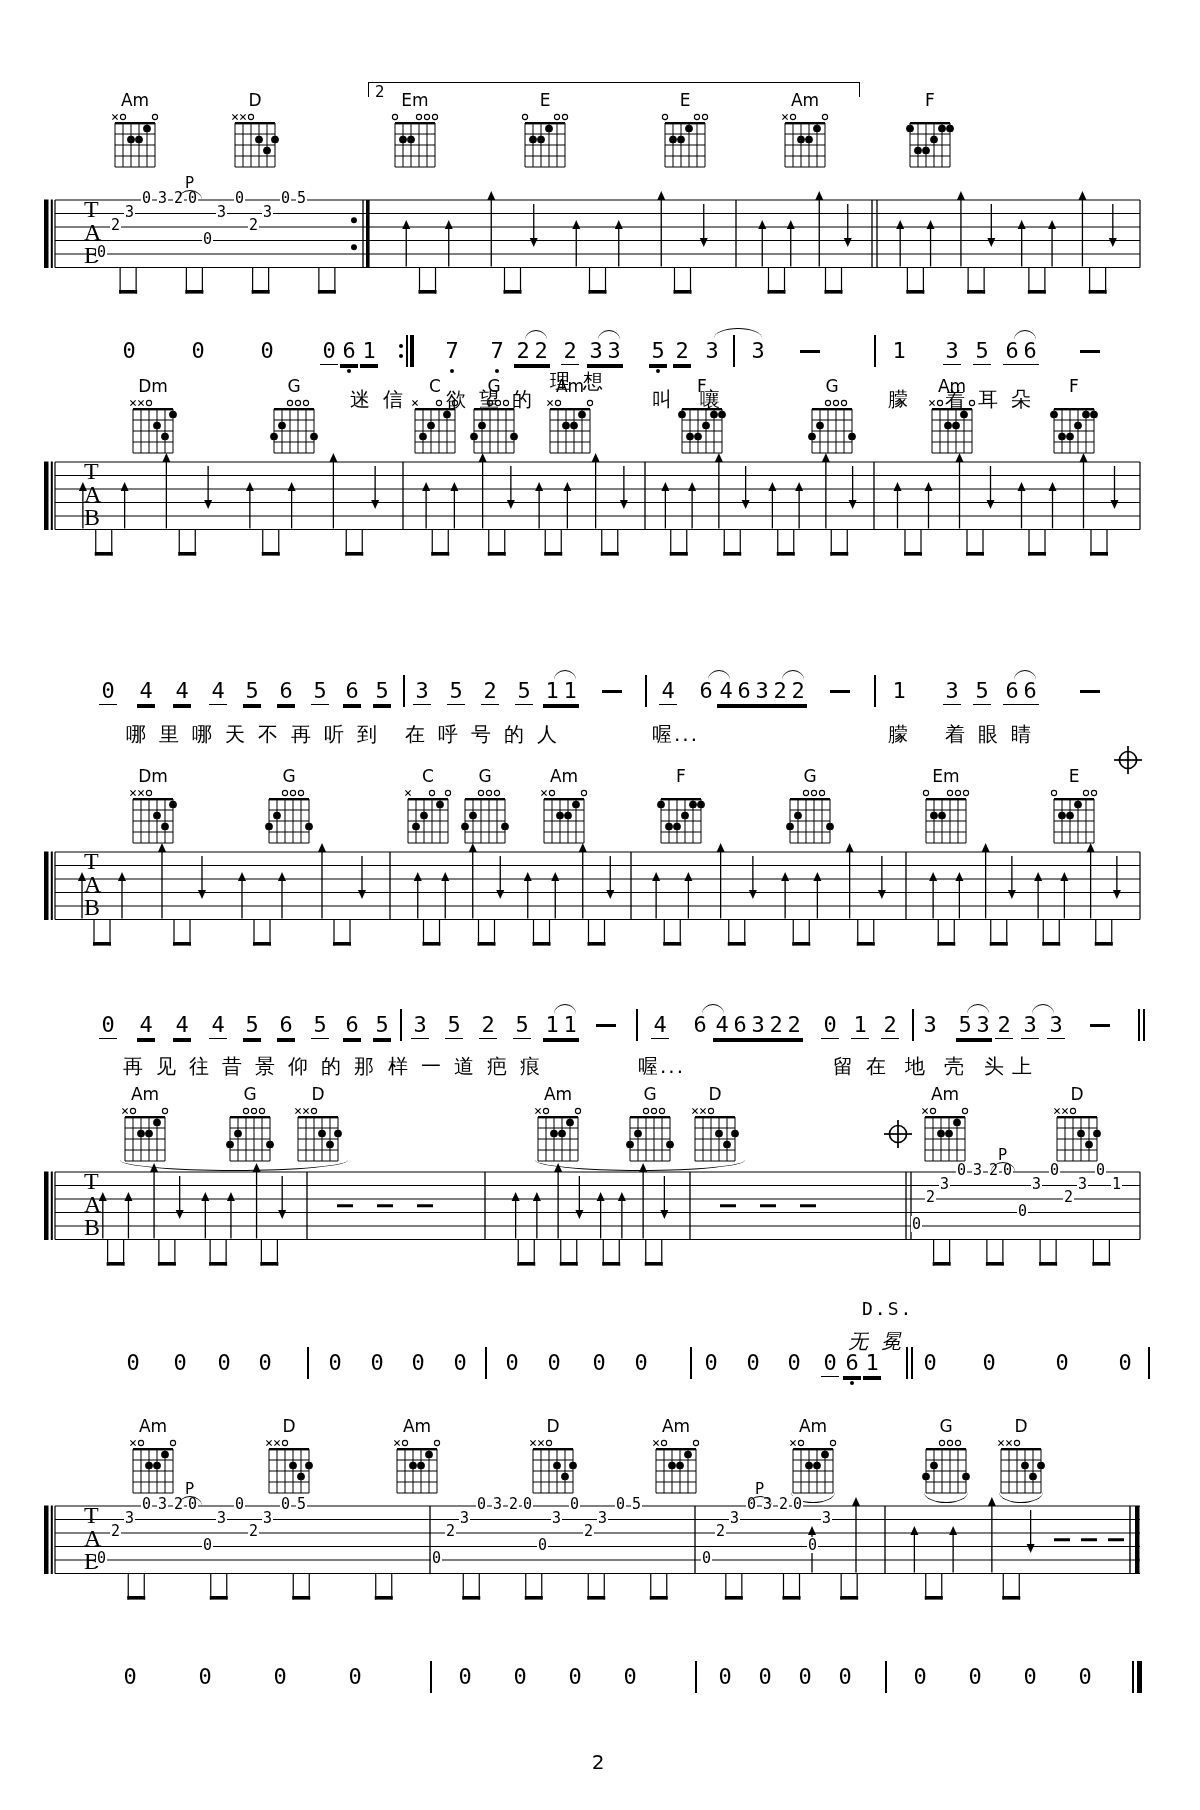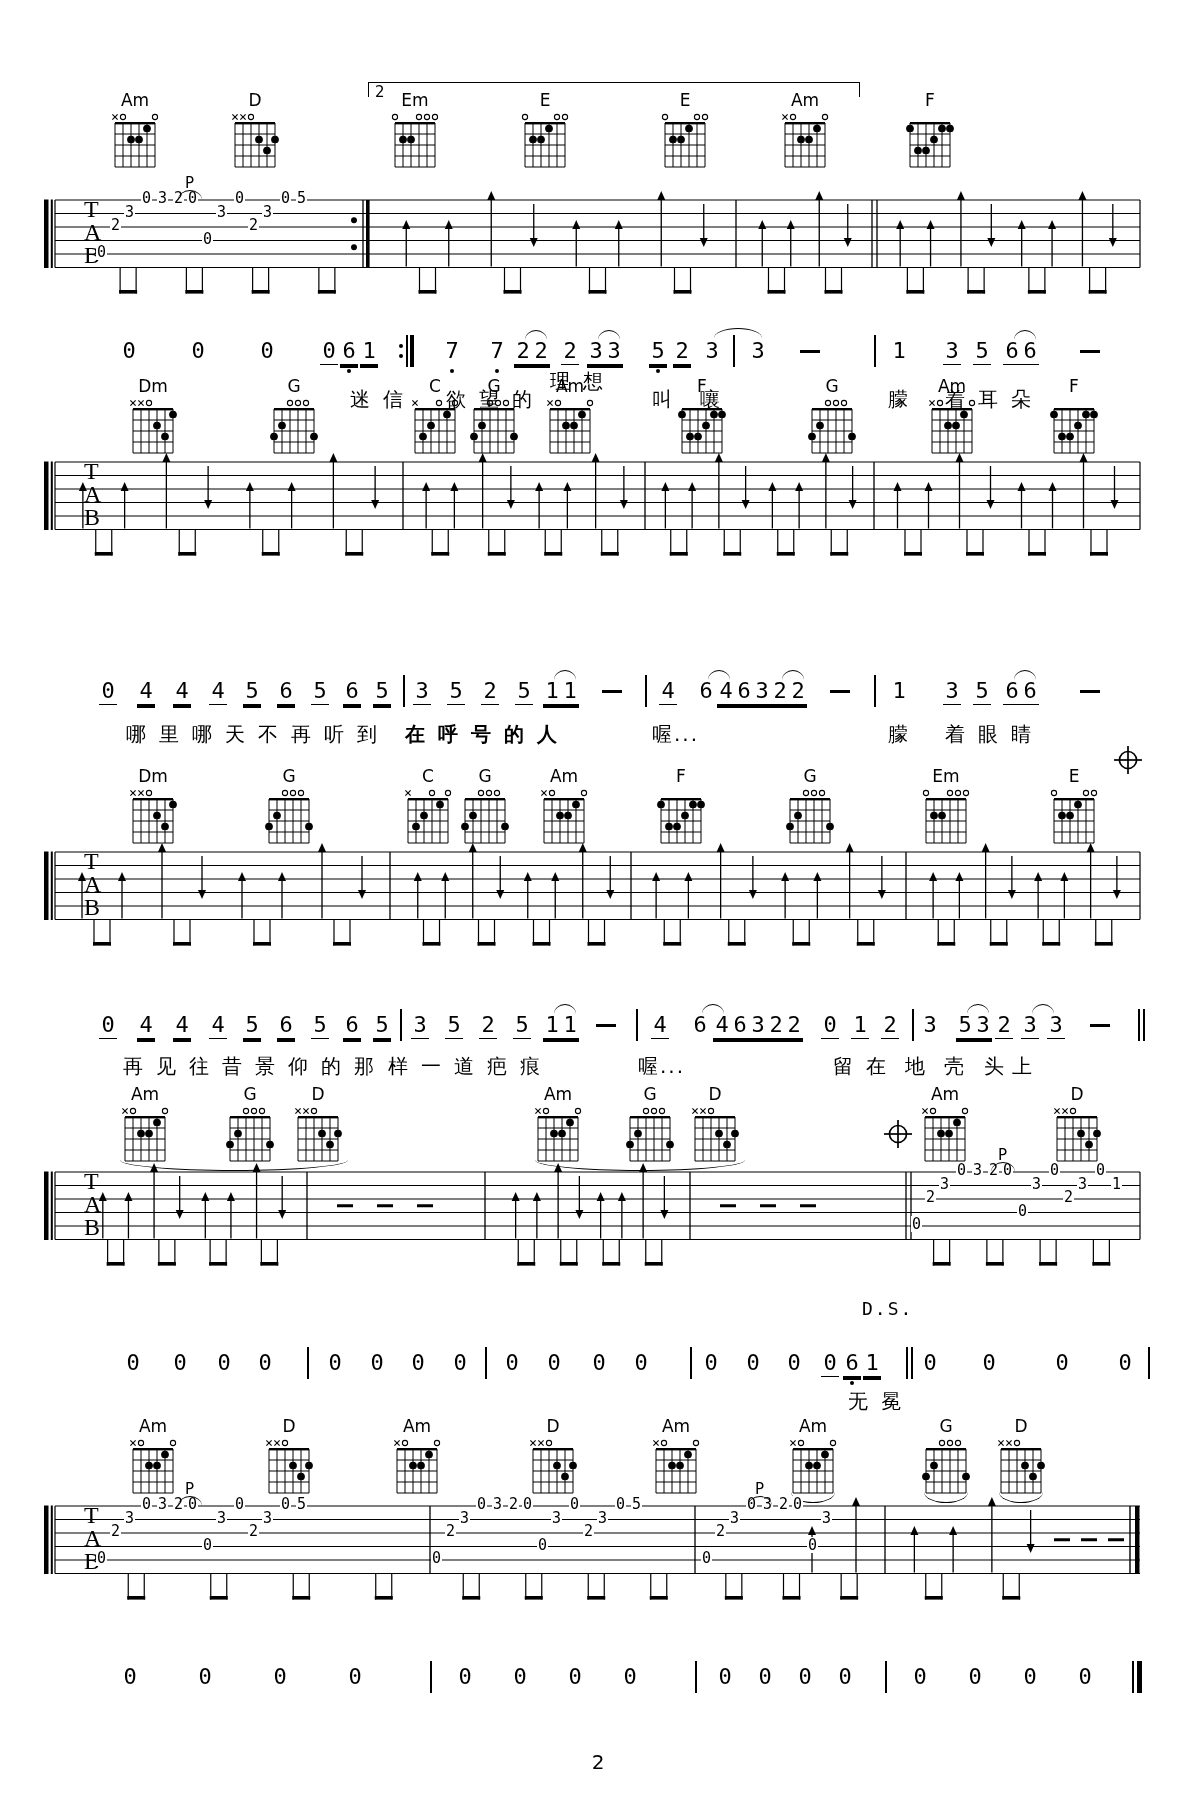--- a/index.html
+++ b/index.html
@@ -688,21 +688,21 @@
     <div class="abs dashnum" style="left: 840px; top: 690px;"></div>
     <div class="abs nlbar" style="left: 874px; top: 675px; width: 1.6px; height: 32px;"></div>
     <div class="abs num" style="left: 899px; top: 678px;">1</div>
     <div class="abs num u1" style="left: 952px; top: 678px;">3</div>
     <div class="abs num u1" style="left: 982px; top: 678px;">5</div>
     <div class="abs num u1" style="left: 1012px; top: 678px;">6</div>
     <div class="abs tie" style="left: 1014px; top: 670px; width: 22px;"></div>
     <div class="abs num u1" style="left: 1030px; top: 678px;">6</div>
     <div class="abs dashnum" style="left: 1090px; top: 690px;"></div>
     <div class="abs lyr" style="left: 126px; top: 721px; letter-spacing: 13px;">哪里哪天不再听到</div>
-    <div class="abs lyr" style="left: 405px; top: 721px; letter-spacing: 13px; font-weight: bold;">在呼号的人</div>
+    <div class="abs lyr" style="left: 405px; top: 721px; letter-spacing: 13px;">在呼号的人</div>
     <div class="abs lyr" style="left: 652px; top: 721px; letter-spacing: 2px;">喔...</div>
     <div class="abs lyr" style="left: 888px; top: 721px; letter-spacing: 13px;">朦</div>
     <div class="abs lyr" style="left: 945px; top: 721px; letter-spacing: 13px;">着眼睛</div>
     <svg width="1200" height="136" style="position: absolute; left: 0px; top: 822px;">
       <line x1="55" y1="30" x2="1140" y2="30" stroke="#000" stroke-width="1.2"></line>
       <line x1="55" y1="43.5" x2="1140" y2="43.5" stroke="#000" stroke-width="1.2"></line>
       <line x1="55" y1="57" x2="1140" y2="57" stroke="#000" stroke-width="1.2"></line>
       <line x1="55" y1="70.5" x2="1140" y2="70.5" stroke="#000" stroke-width="1.2"></line>
       <line x1="55" y1="84" x2="1140" y2="84" stroke="#000" stroke-width="1.2"></line>
       <line x1="55" y1="97.5" x2="1140" y2="97.5" stroke="#000" stroke-width="1.2"></line>
@@ -1366,21 +1366,21 @@
     <div class="abs num u2" style="left: 852px; top: 1350px;">6</div>
     <div class="abs odot" style="left: 850px; top: 1381px;"></div>
     <div class="abs num u2" style="left: 872px; top: 1350px;">1</div>
     <div class="abs nlbar" style="left: 906px; top: 1347px; width: 1.6px; height: 32px;"></div>
     <div class="abs nlbar" style="left: 911px; top: 1347px; width: 1.6px; height: 32px;"></div>
     <div class="abs num" style="left: 930px; top: 1350px;">0</div>
     <div class="abs num" style="left: 989px; top: 1350px;">0</div>
     <div class="abs num" style="left: 1062px; top: 1350px;">0</div>
     <div class="abs num" style="left: 1125px; top: 1350px;">0</div>
     <div class="abs nlbar" style="left: 1148px; top: 1347px; width: 1.6px; height: 32px;"></div>
-    <div class="abs lyr" style="left: 848px; top: 1388px; letter-spacing: 13px;">无冕</div>
+    <div class="abs lyr" style="left: 848px; top: 1328px; letter-spacing: 13px; font-style: italic;">无冕</div>
     <svg width="1200" height="136" style="position: absolute; left: 0px; top: 1476px;">
       <line x1="55" y1="30" x2="1140" y2="30" stroke="#000" stroke-width="1.2"></line>
       <line x1="55" y1="43.5" x2="1140" y2="43.5" stroke="#000" stroke-width="1.2"></line>
       <line x1="55" y1="57" x2="1140" y2="57" stroke="#000" stroke-width="1.2"></line>
       <line x1="55" y1="70.5" x2="1140" y2="70.5" stroke="#000" stroke-width="1.2"></line>
       <line x1="55" y1="84" x2="1140" y2="84" stroke="#000" stroke-width="1.2"></line>
       <line x1="55" y1="97.5" x2="1140" y2="97.5" stroke="#000" stroke-width="1.2"></line>
       <rect x="44" y="29.5" width="4.5" height="68.5" fill="#000"></rect>
       <rect x="50.8" y="29.5" width="2" height="68.5" fill="#000"></rect>
       <line x1="55" y1="30" x2="55" y2="97.5" stroke="#000" stroke-width="1.2"></line>

